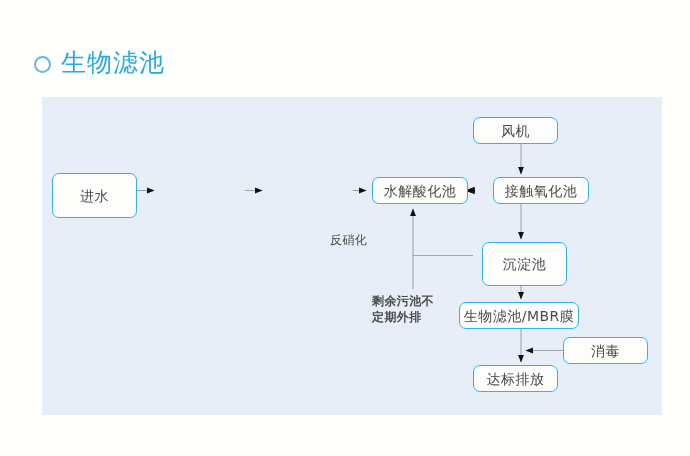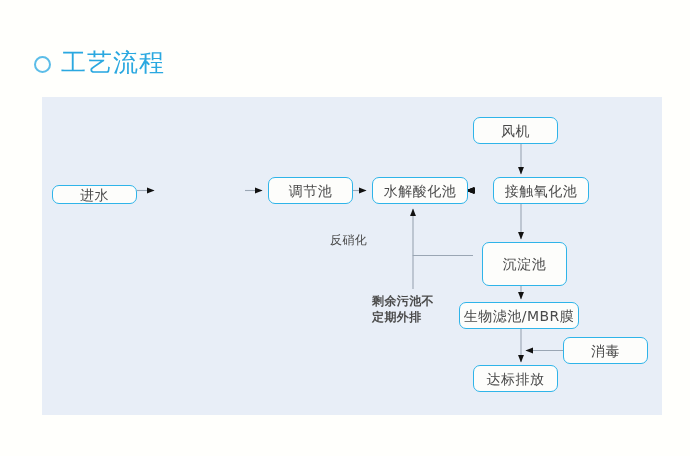--- a/index.html
+++ b/index.html
@@ -94,21 +94,21 @@
     white-space: pre;
     letter-spacing: 0.4px;
     z-index: 2;
   }
 </style>
 </head>
 <body>
 
 <div id="section-header">
   <span class="ring"></span>
-  <span class="title">工艺流程</span>
+  <span class="title">生物滤池</span>
 </div>
 
 <div id="panel">
   <div id="flow">
 
     <svg viewBox="0 0 620 318">
       <defs>
         <marker id="ah" markerWidth="9" markerHeight="9" refX="7.4" refY="3.4" orient="auto" markerUnits="userSpaceOnUse">
           <path d="M0,0.3 L8,3.4 L0,6.5 z" fill="#111111"></path>
         </marker>
@@ -177,24 +177,23 @@
 
     <svg viewBox="0 0 620 318">
       <defs>
         <marker id="ah3" markerWidth="9" markerHeight="9" refX="7.4" refY="3.4" orient="auto" markerUnits="userSpaceOnUse">
           <path d="M0,0.3 L8,3.4 L0,6.5 z" fill="#111111"></path>
         </marker>
       </defs>
       <path d="M426,93.5 L424,93.5" stroke="#9aa6b4" stroke-width="1.1" fill="none" marker-end="url(#ah3)"></path>
     </svg>
 
-    <div class="node" style="left:10px;  top:88px;  width:85px;  height:19px;">进水</div>
-
-
-    <div class="node" style="left:226px; top:80px;  width:85px;  height:27px;">调节池</div>
+    <div class="node" style="left:10px;  top:76px;  width:85px;  height:45px;">进水</div>
+
+
 
     <div class="node" style="left:330px; top:80px;  width:96px;  height:27px;">水解酸化池</div>
 
     <div class="node" style="left:431px; top:80px;  width:96px;  height:27px;margin-left:20px;">接触氧化池</div>
 
     <div class="node" style="left:431px; top:20px;  width:85px;  height:27px;">风机</div>
 
     <div class="node" style="left:440px; top:145px; width:85px;  height:44px;">沉淀池</div>
 
     <div class="node" style="left:417px; top:205px; width:120px; height:27px;">生物滤池/MBR膜</div>

